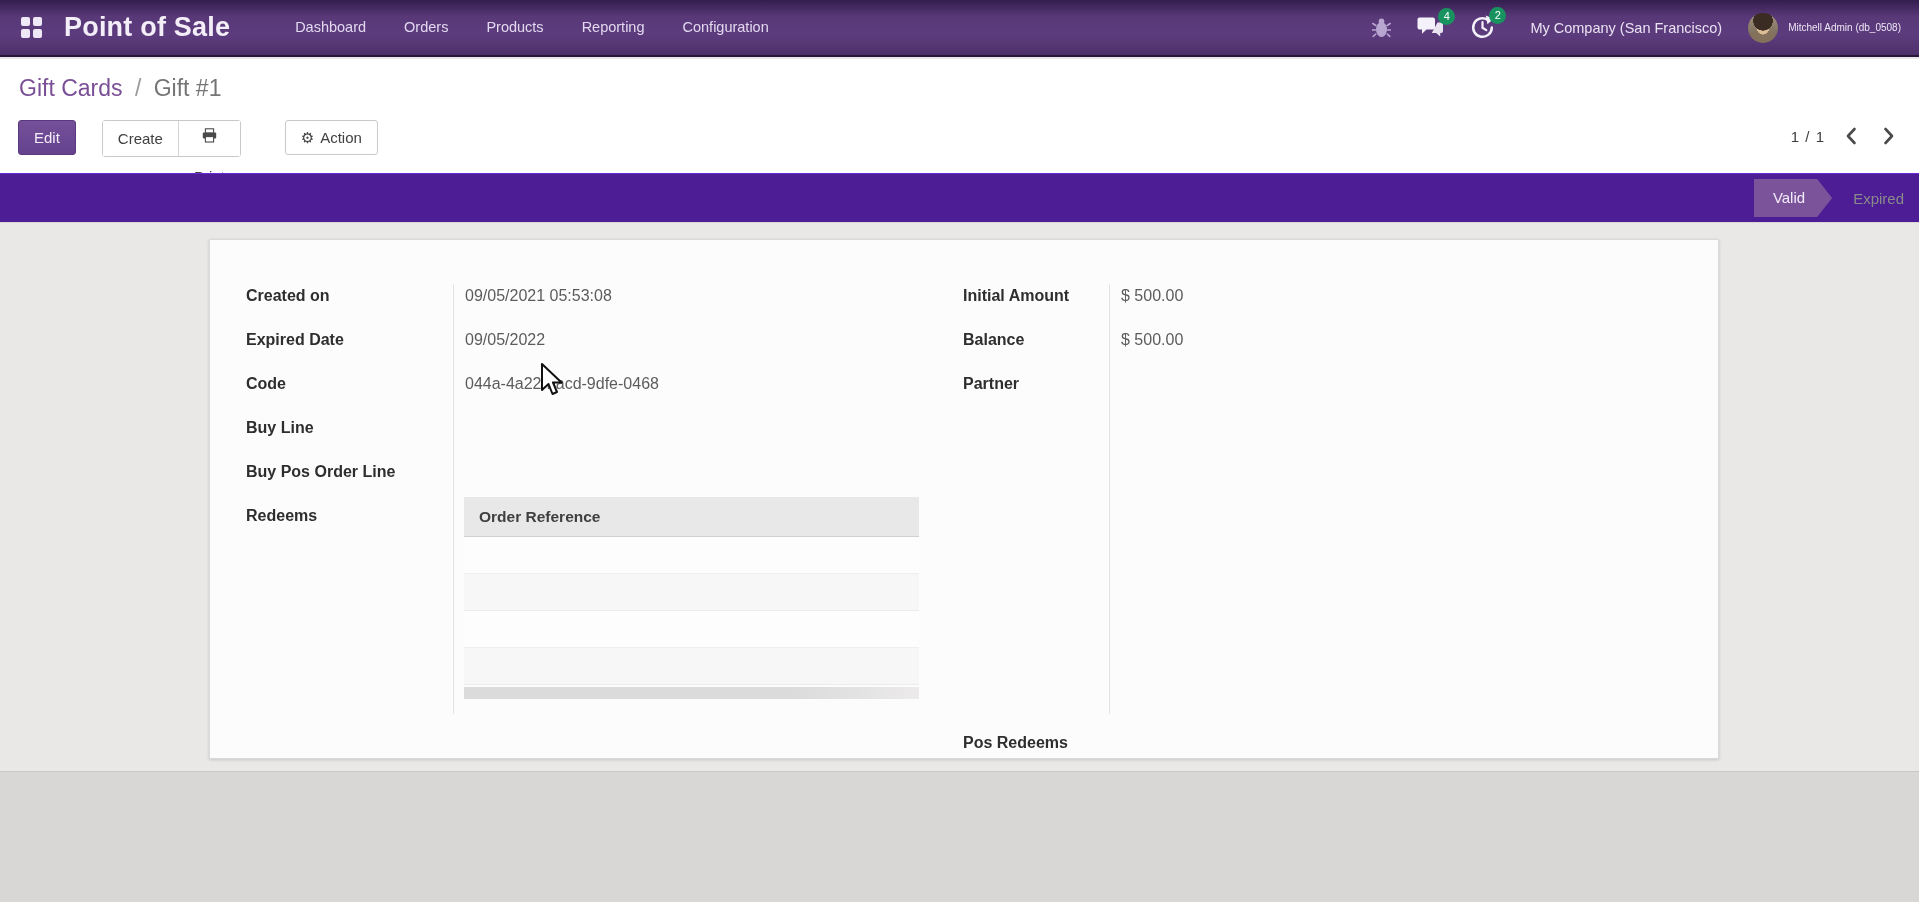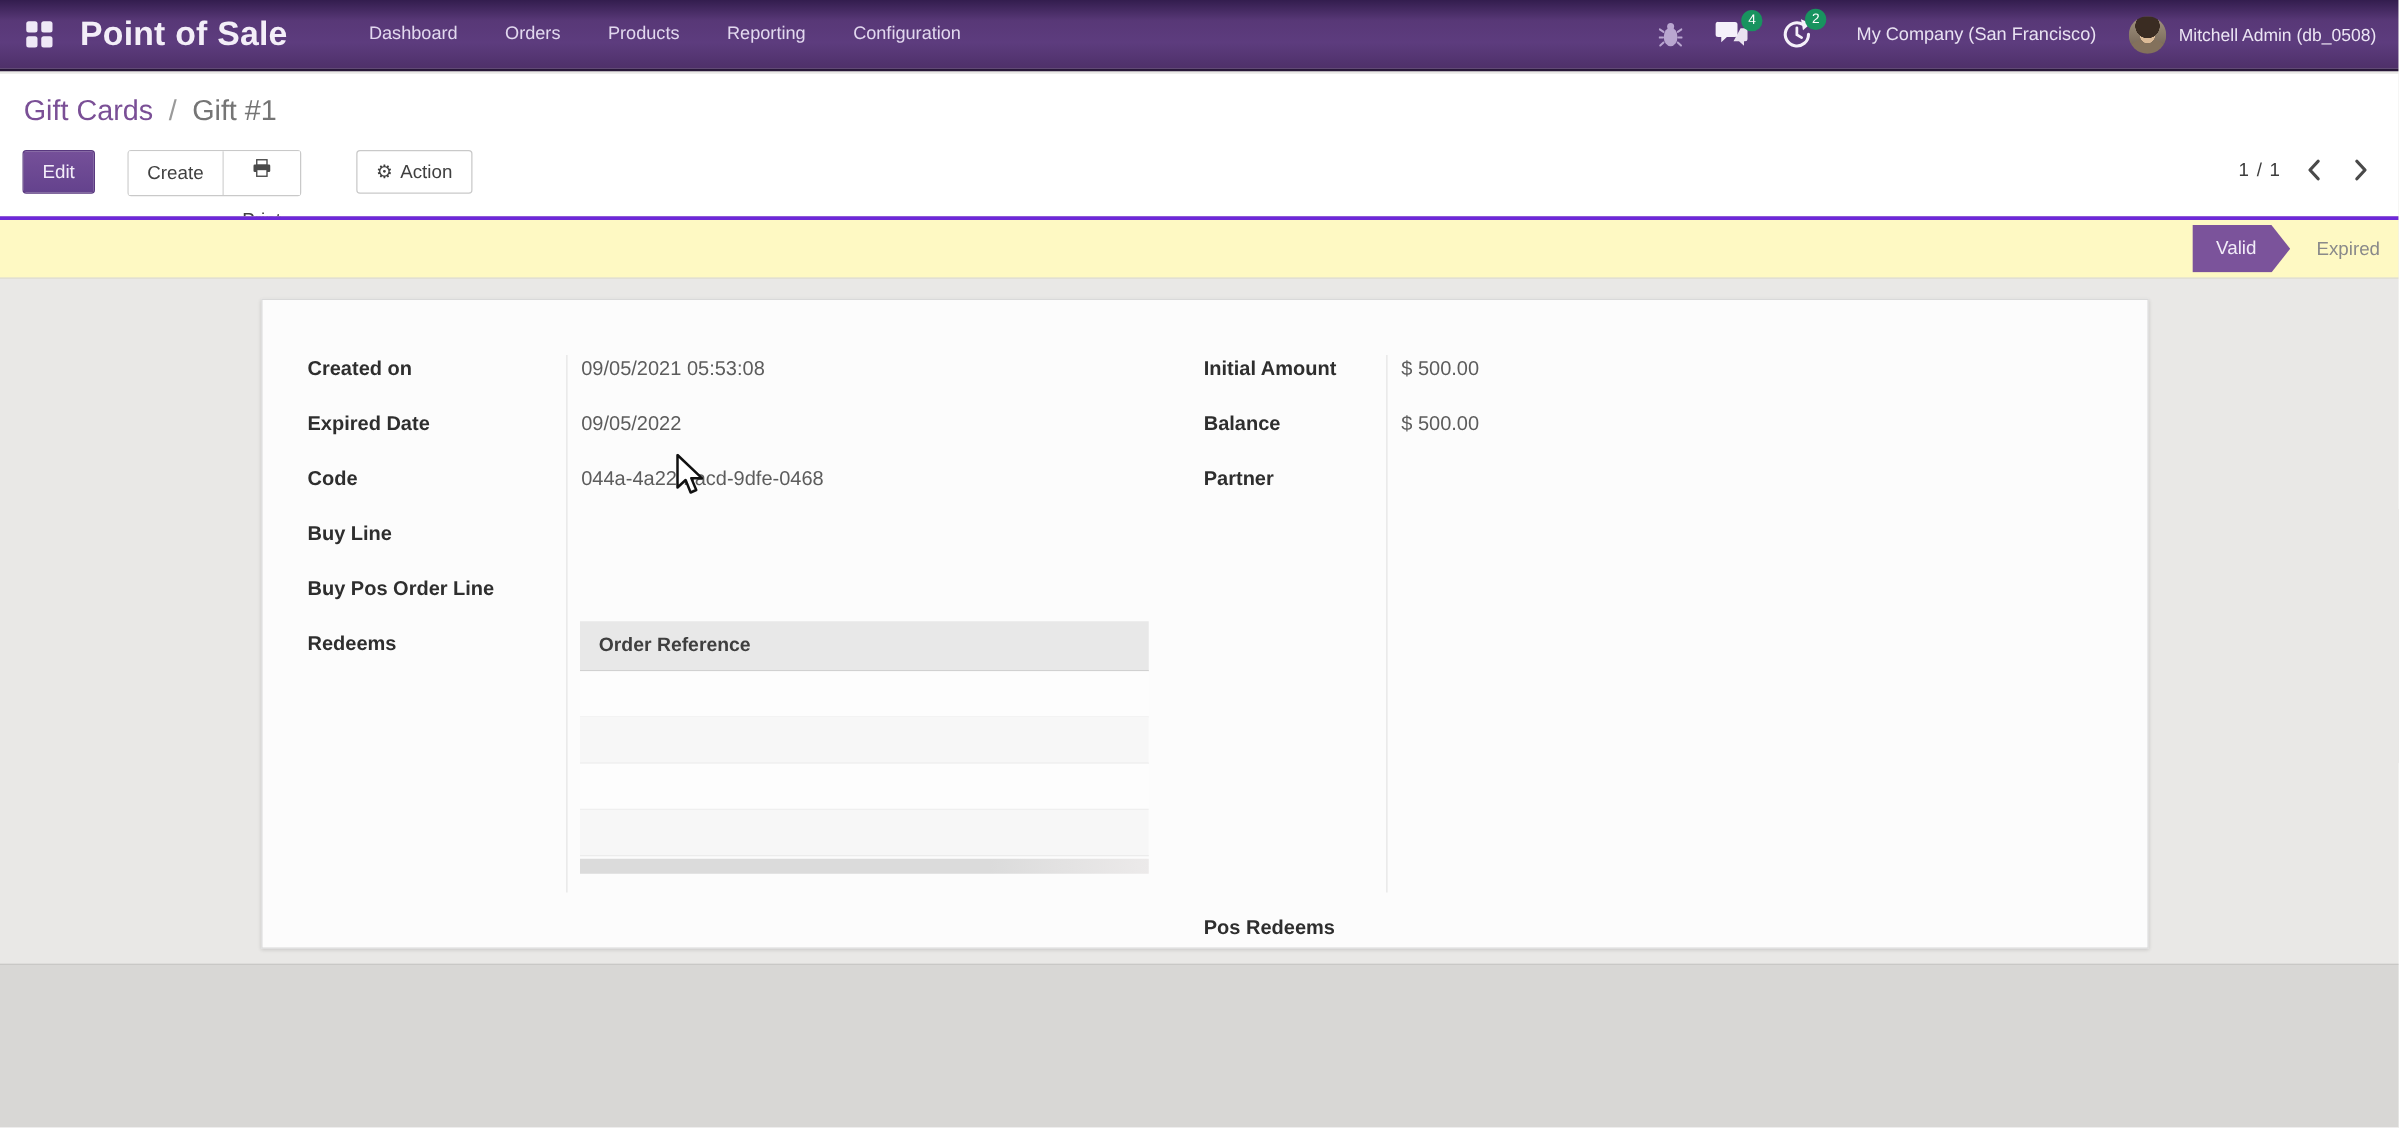--- a/index.html
+++ b/index.html
@@ -20,21 +20,21 @@
   .nav-icon { position:relative; margin:0 13px; cursor:pointer; display:flex; align-items:center; }
   .badge { position:absolute; top:-8px; right:-11px; min-width:17px; height:17px; border-radius:9px;
     background:#18935f; color:#fff; font-size:11px; line-height:17px; text-align:center; padding:0 4px; }
   .nav-company { color:#e9e2f2; font-size:14.5px; margin:0 26px 0 22px; cursor:pointer; white-space:nowrap; }
   .avatar { width:30px; height:30px; border-radius:50%; flex:none; cursor:pointer;
     background:
       radial-gradient(circle at 50% 26%, #3a2c22 0 36%, rgba(0,0,0,0) 37%),
       radial-gradient(circle at 50% 52%, #dcbb97 0 27%, rgba(0,0,0,0) 28%),
       radial-gradient(circle at 50% 118%, #83715c 0 46%, rgba(0,0,0,0) 47%),
       linear-gradient(180deg,#a39480,#6e5f50); }
-  .nav-user { color:#ece5f4; font-size:14px; margin-left:10px; cursor:pointer; white-space:nowrap;text-align:right; }
+  .nav-user { color:#ece5f4; font-size:10px; margin-left:10px; cursor:pointer; white-space:nowrap;text-align:right; }
 
   
   .control-panel { position:absolute; top:59px; left:0; width:100%; height:114px; background:#ffffff; }
   .breadcrumb { position:absolute; left:19px; top:16px; font-size:23px; }
   .breadcrumb .bc-link { color:#7a4f96; cursor:pointer; }
   .breadcrumb .bc-sep { color:#9a9a9a; margin:0 6px; }
   .breadcrumb .bc-current { color:#757575; }
   .btn-row { position:absolute; left:18px; top:61px; display:flex; align-items:flex-start; }
   .btn { font-size:15px; height:35px; line-height:33px; padding:0 15px; border:1px solid #c9c9c9;
     background:#fff; color:#404040; border-radius:3px; cursor:pointer; white-space:nowrap; display:flex; align-items:center; gap:6px; }
@@ -42,22 +42,22 @@
   .btn-group { display:flex; margin-left:26px; border:1px solid #c9c9c9; border-radius:3px; }
   .btn-group .btn { border:none; border-radius:0; }
   .btn-group .btn + .btn { border-left:1px solid #d4d4d4;flex-direction:column; }
   .btn-action { margin-left:44px; }
   .gear-glyph { font-size:15px; color:#3f3f3f; }
   .pager { position:absolute; right:18px; top:64px; display:flex; align-items:center; gap:14px; }
   .pager-value { font-size:15px; color:#3d3d3d; letter-spacing:1px; cursor:pointer; }
   .pager-btn { cursor:pointer; padding:4px 6px; display:flex; align-items:center; }
 
   
-  .statusbar { position:absolute; top:173px; left:0; width:100%; height:50px; background:#fef9c3;
-    border-top:3px solid #6d28d9; border-bottom:1px solid #d8d8d8;
+  .statusbar { position:absolute; top:173px; left:0; width:100%; height:50px; background:#4c1d95;
+    border-top:1px solid #6d28d9; border-bottom:1px solid #d8d8d8;
     display:flex; align-items:center; justify-content:flex-end; padding-right:15px;padding-left:17px; }
   .ribbon { height:38px; line-height:38px; padding:0 27px 0 19px; background:#7b539b; color:#f2ecf8; font-size:15px;
     clip-path:polygon(0 0, calc(100% - 15px) 0, 100% 50%, calc(100% - 15px) 100%, 0 100%); cursor:pointer; }
   .state-muted { color:#8a8a8a; font-size:15px; margin-left:21px; cursor:pointer; }
 
   
   .sheet { position:absolute; left:209px; top:239px; width:1510px; height:520px; background:#fcfcfc;
     border:1px solid #d9d9d9; box-shadow:0 1px 3px rgba(0,0,0,.14); }
   .vsep { position:absolute; top:44px; height:430px; width:1px; background:#e3e3e3; }
   .vsep-left { left:243px; }

